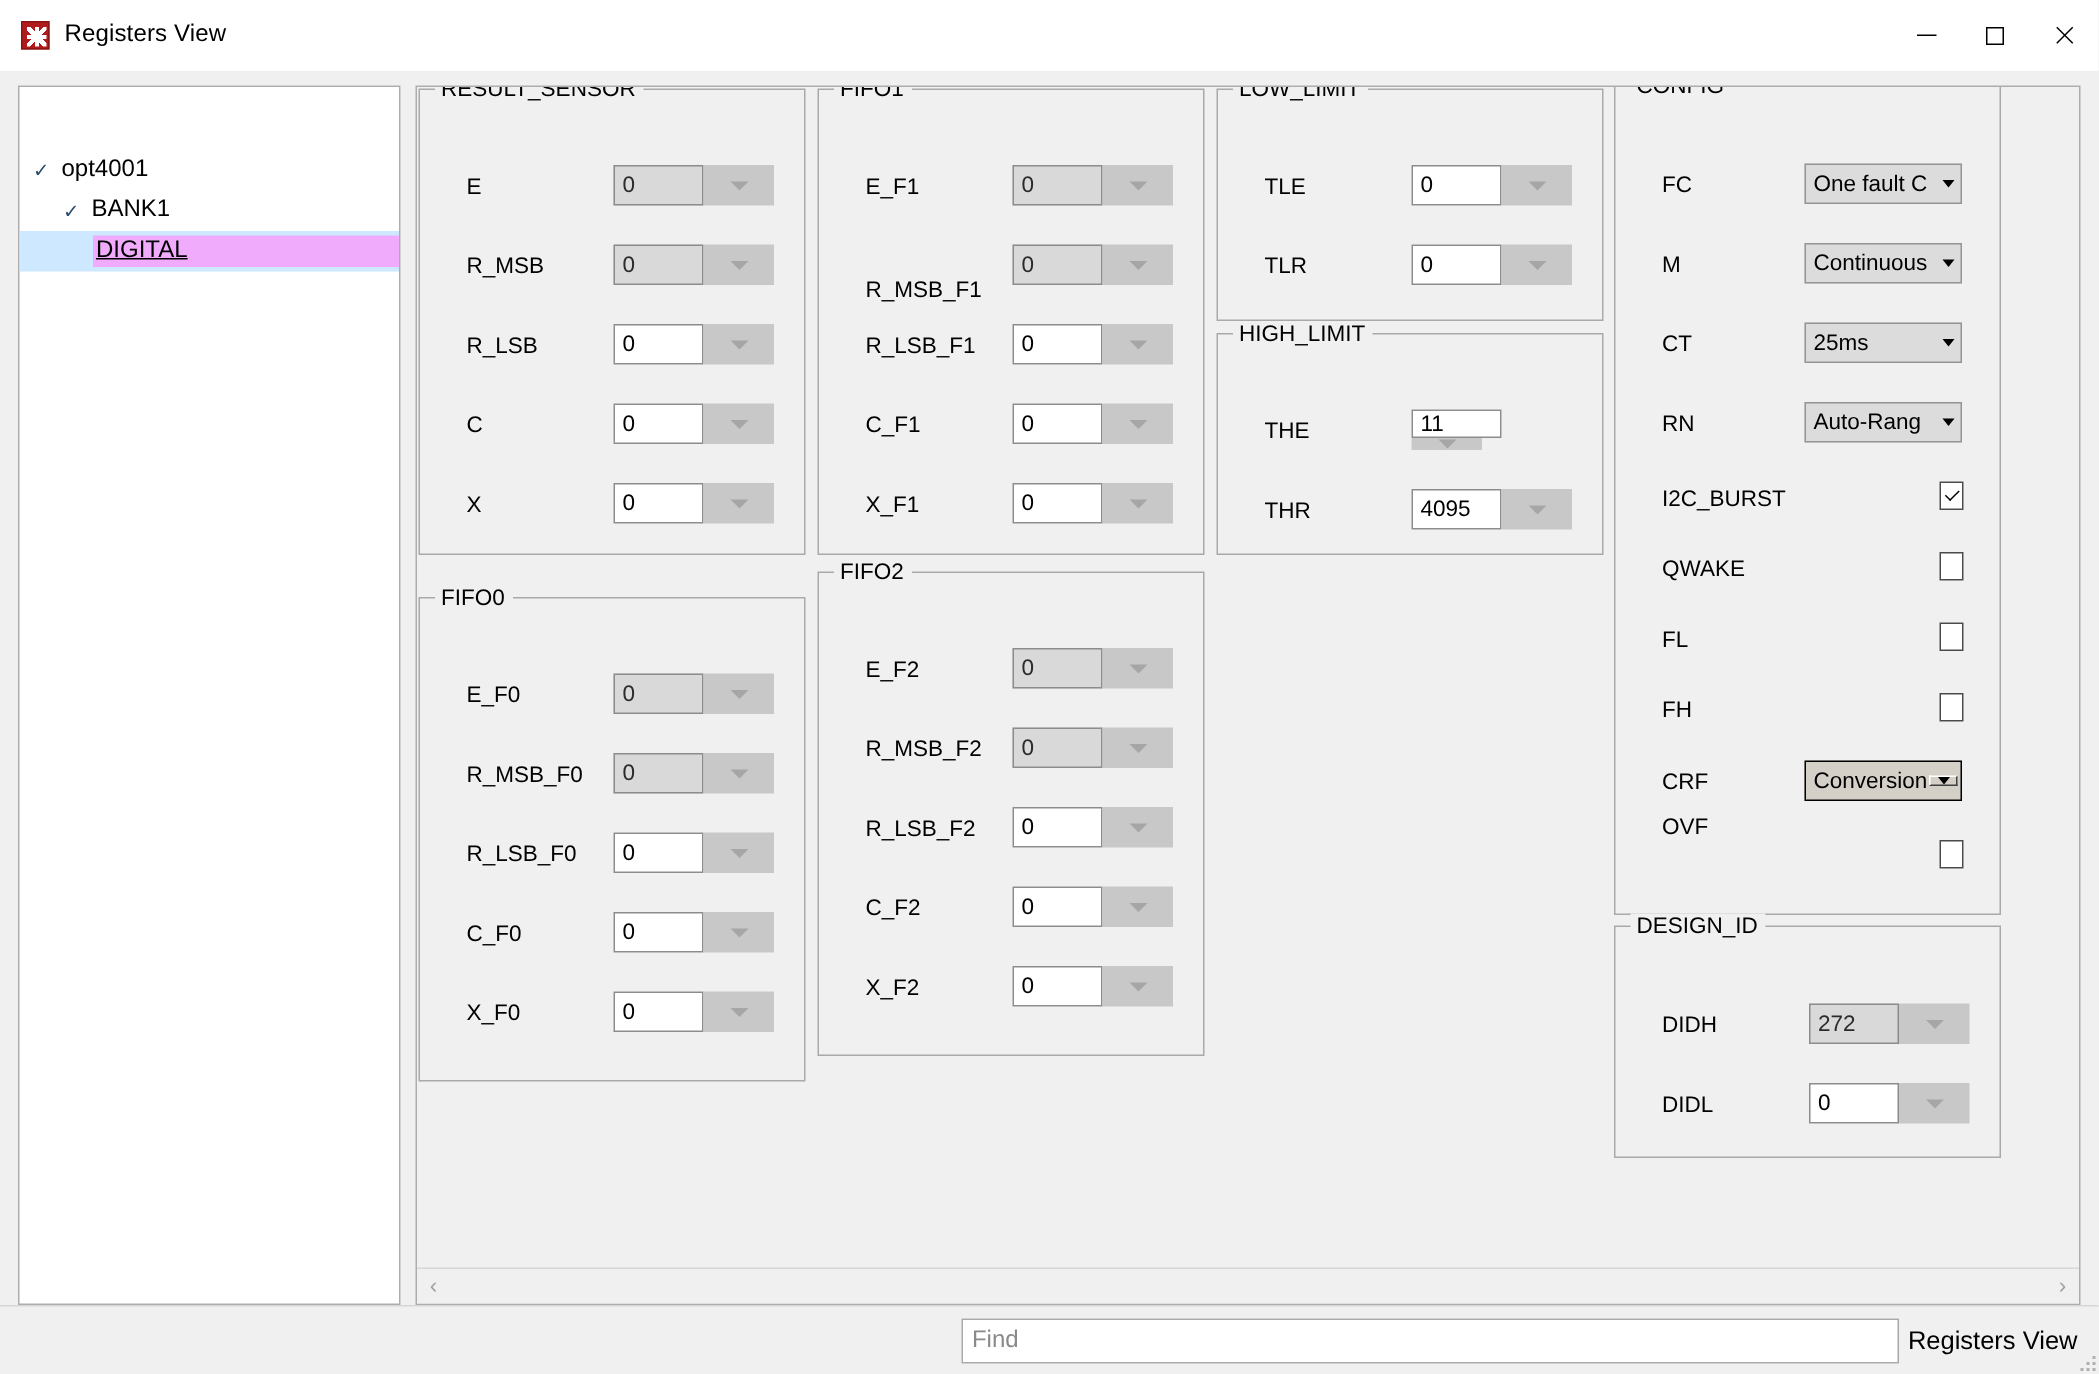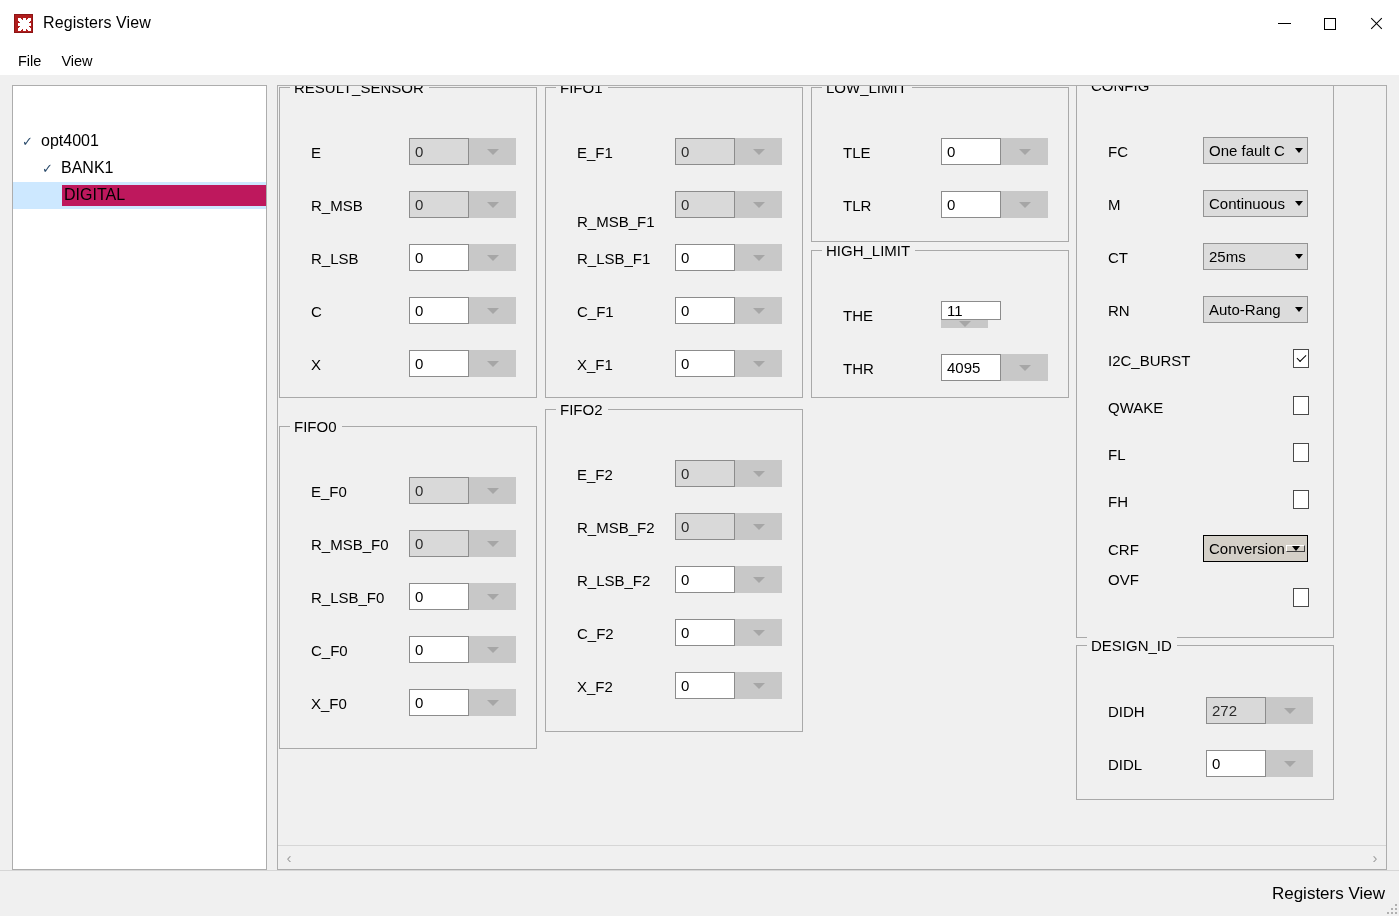--- a/index.html
+++ b/index.html
@@ -57,21 +57,21 @@
   .tree-panel {
     width:255px; background:#ffffff; border:1px solid #adadad;
     padding:0; flex:0 0 255px; overflow:hidden; position:relative;
   }
   .tree-inner { padding-top:42px; }
   .tree-row { display:flex; align-items:center; height:27px; font-size:16px; white-space:nowrap; }
   .tree-row.lvl0 { padding-left:9px; }
   .tree-row.lvl1 { padding-left:29px; }
   .tree-row.lvl2 { padding-left:49px; }
   .tree-row.selected { background:#cde8ff; }
-  .tree-row.selected .tree-label { background:#be185d; }
+  .tree-row.selected .tree-label { background:#f0abfc;text-decoration:underline; }
   .chev { width:17px; display:inline-block; color:#2a4b6b; font-size:13px; line-height:1; }
   .tree-label { padding:1px 4px 2px 2px; }
   .tree-row.lvl2 .tree-label { padding-right:180px; }
 
   
   .reg-area {
     flex:1 1 auto; border:1px solid #adadad; background:#f0f0f0;
     position:relative; display:flex; flex-direction:column; min-width:0;
   }
   .reg-canvas { position:relative; flex:1 1 auto; overflow:hidden; }
@@ -175,24 +175,20 @@
         </div>
       <div class="win-btn">
           <span class="glyph-max"></span>
         </div>
       <div class="win-btn close">
           <span class="glyph-close"></span>
         </div>
     </div>
   </div>
 
-  <div class="menubar">
-    <div class="menu-item">File</div>
-    <div class="menu-item">View</div>
-  </div>
 
   <div class="main-area">
 
     <div class="tree-panel">
       <div class="tree-inner">
         <div class="tree-row lvl0">
           <span class="chev">✓</span>
           <span class="tree-label">opt4001</span>
         </div>
         <div class="tree-row lvl1">
@@ -483,20 +479,21 @@
 
       <div class="hscroll">
         <div class="hs-arrow">‹</div>
         <div class="hs-track"></div>
         <div class="hs-arrow">›</div>
       </div>
     </div>
   </div>
 
   <div class="statusbar">
+    <div class="find-input">Find</div>
     <div class="status-text">Registers View</div>
     <div class="grip">
       <i style="right:0;bottom:0;"></i>
         <i style="right:4px;bottom:0;"></i>
         <i style="right:8px;bottom:0;"></i>
       <i style="right:0;bottom:4px;"></i>
         <i style="right:4px;bottom:4px;"></i>
       <i style="right:0;bottom:8px;"></i>
     </div>
   </div>

